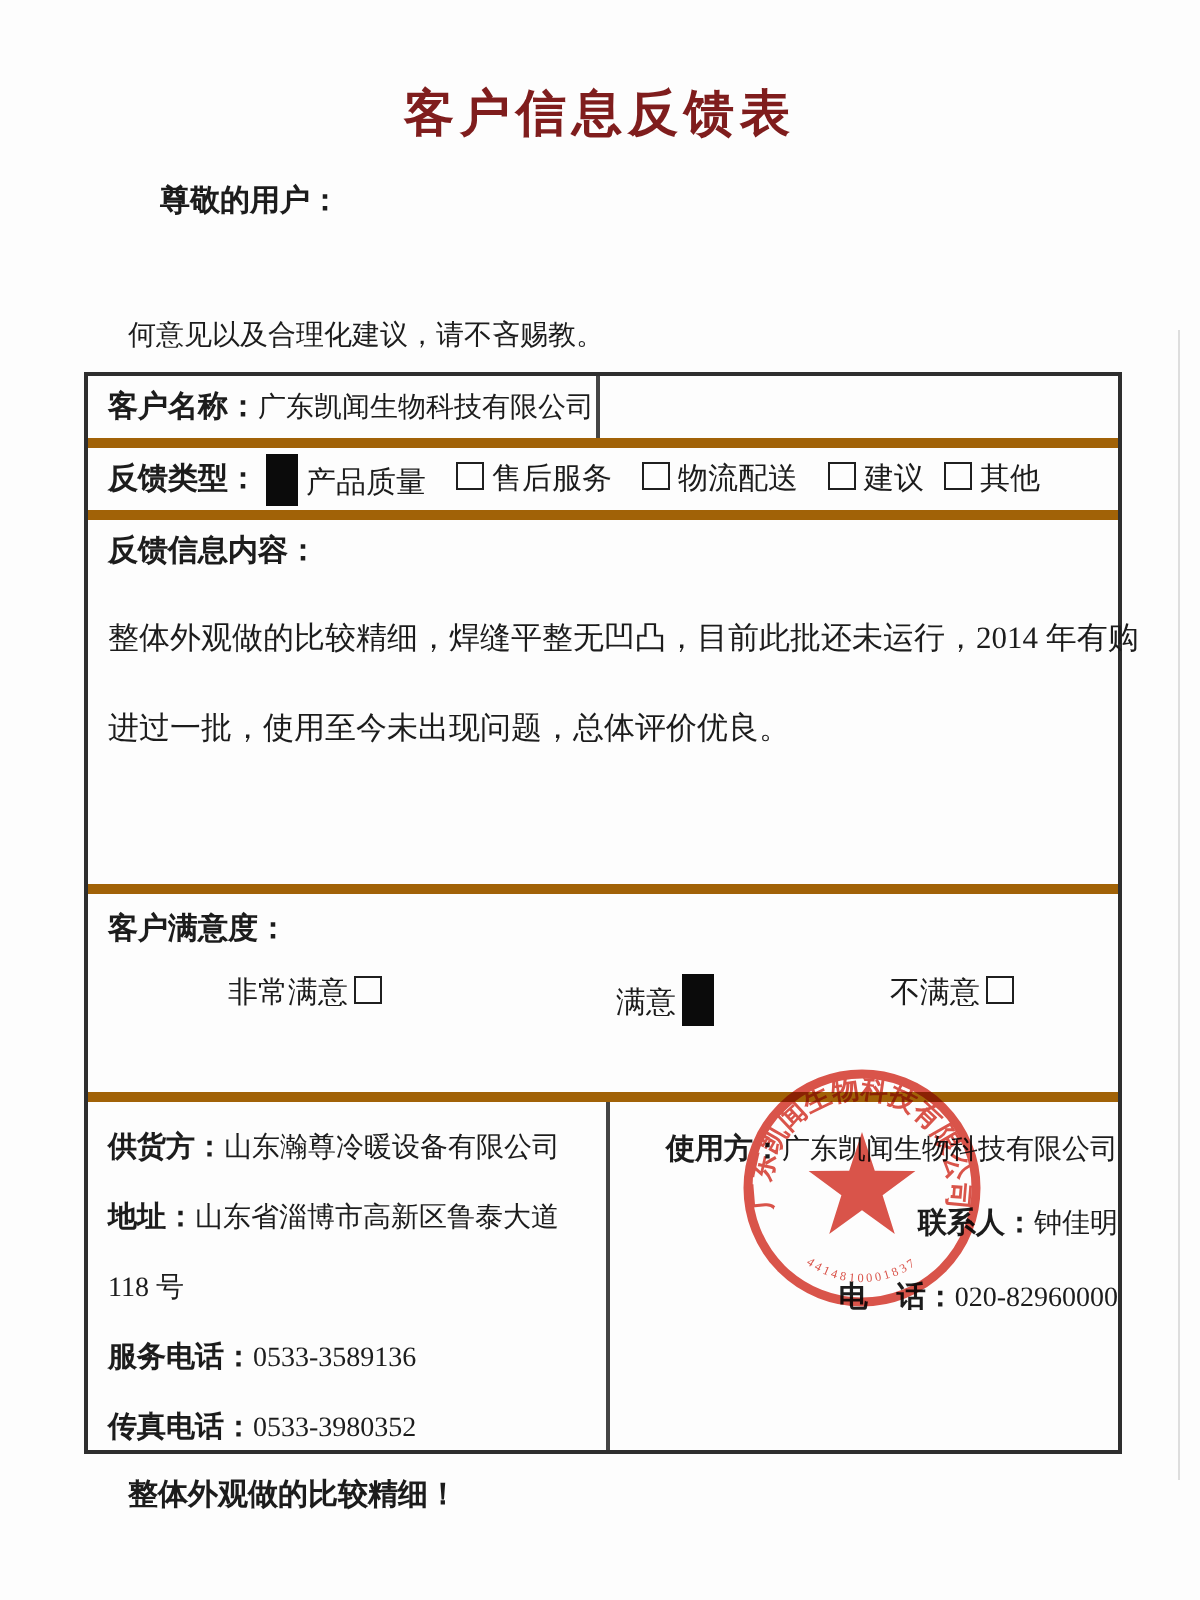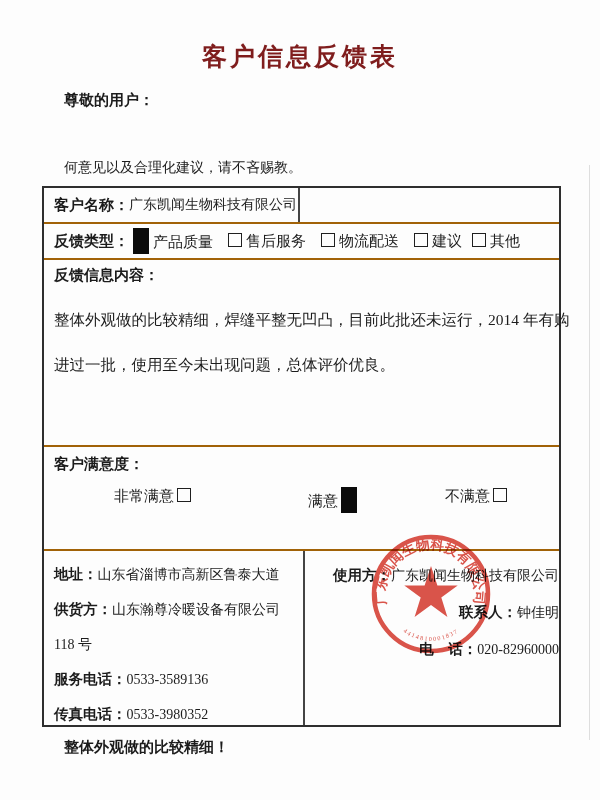--- a/index.html
+++ b/index.html
@@ -4,30 +4,30 @@
 <style>
   html,body{margin:0;padding:0;background:#ffffff;}
   .sheet{
     position:relative;width:600px;height:800px;background:#fdfdfd;
     font-family:"Liberation Serif","DejaVu Serif",serif;color:#1c1c1c;overflow:hidden;
   }
   .title{
     position:absolute;top:40px;left:0;width:100%;text-align:center;
     font-size:25px;font-weight:bold;letter-spacing:3px;color:#7f1d1d;
   }
-  .greeting{position:absolute;left:64px;top:91px;font-size:15px;font-weight:600;}
+  .greeting{position:absolute;left:80px;top:91px;font-size:15px;font-weight:600;}
   .intro1{position:absolute;left:100px;top:124px;font-size:14px;white-space:nowrap;}
   .intro2{position:absolute;left:64px;top:159px;font-size:14px;white-space:nowrap;}
   .closing{position:absolute;left:64px;top:738px;font-size:15px;font-weight:600;}
 
   .tbl{
     position:absolute;left:42px;top:186px;width:519px;height:541px;
     border:2px solid #2e2e2e;box-sizing:border-box;
   }
-  .row{display:flex;border-bottom:2px solid #a16207;box-sizing:border-box;}
+  .row{display:flex;border-bottom:5px solid #a16207;box-sizing:border-box;}
   .row:last-child{border-bottom:none;}
   .cell{box-sizing:border-box;}
   .lbl{font-weight:bold;font-size:15px;}
   .val{font-size:14px;}
 
   .row1{height:36px;align-items:stretch;}
   .row1 .c-left{width:256px;border-right:2px solid #444;display:flex;align-items:center;padding-left:10px;}
   .row1 .c-right{flex:1;display:flex;align-items:center;padding-left:12px;}
 
   .row2{height:36px;align-items:center;padding-left:10px;font-size:15px;}
@@ -127,24 +127,24 @@
         <span>满意</span><span class="box box-after"></span>
       </span>
       <span class="opt sat-opt o3">
         <span>不满意</span><span class="box box-after"></span>
       </span>
     </div>
 
     <div class="row row5">
       <div class="cell c-left">
         <div class="ln">
-          <span class="lbl">地址：</span><span>山东省淄博市高新区鲁泰大道</span>
+          <span class="lbl">供货方：</span><span>山东瀚尊冷暖设备有限公司</span>
         </div>
         <div class="ln">
-          <span class="lbl">供货方：</span><span>山东瀚尊冷暖设备有限公司</span>
+          <span class="lbl">地址：</span><span>山东省淄博市高新区鲁泰大道</span>
         </div>
         <div class="ln">
           <span class="lbl"></span><span>118 号</span>
         </div>
         <div class="ln">
           <span class="lbl">服务电话：</span><span>0533-3589136</span>
         </div>
         <div class="ln">
           <span class="lbl">传真电话：</span><span>0533-3980352</span>
         </div>

